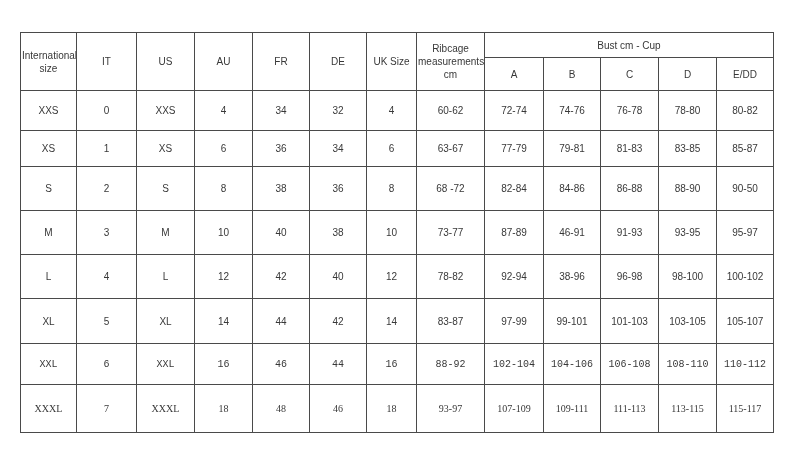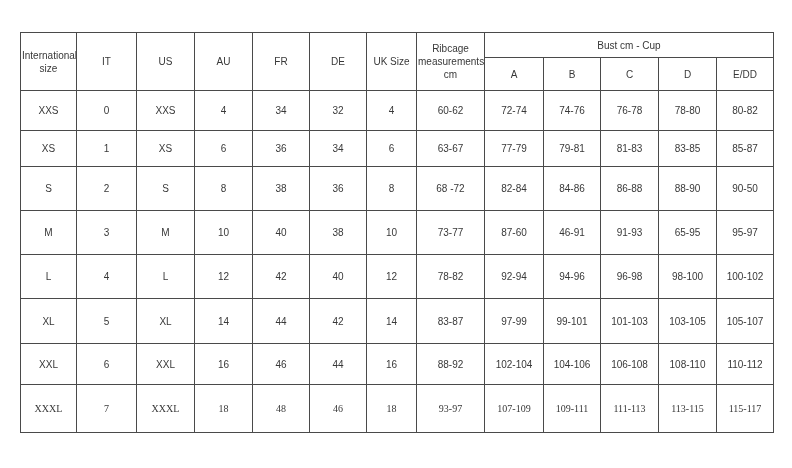--- a/index.html
+++ b/index.html
@@ -30,21 +30,21 @@
     overflow: hidden;
   }
   thead tr:nth-child(1) { height: 25px; }
   thead tr:nth-child(2) { height: 33px; }
   tbody tr:nth-child(1) { height: 40px; }
   tbody tr:nth-child(2) { height: 36px; padding-left: 20px; }
   tbody tr:nth-child(3) { height: 44px; }
   tbody tr:nth-child(4) { height: 44px; }
   tbody tr:nth-child(5) { height: 44px; }
   tbody tr:nth-child(6) { height: 45px; }
-  tbody tr:nth-child(7) { height: 41px; }
+  tbody tr:nth-child(7) { height: 41px; font-family: Liberation Mono, monospace; }
   tbody tr:nth-child(8) { height: 48px; font-family: Liberation Serif, serif; }
 </style>
 </head>
 <body style="background: rgb(255, 255, 255);">
 
 <table class="size-chart">
   <colgroup>
     <col style="width:56px">
       <col style="width:60px">
       <col style="width:58px">
@@ -127,37 +127,37 @@
       </tr>
       <tr>
         <td>M</td>
         <td>3</td>
         <td>M</td>
         <td>10</td>
         <td>40</td>
         <td>38</td>
         <td>10</td>
         <td>73-77</td>
-        <td>87-60</td>
+        <td>87-89</td>
         <td>46-91</td>
         <td>91-93</td>
-        <td>65-95</td>
+        <td>93-95</td>
         <td>95-97</td>
       </tr>
       <tr>
         <td>L</td>
         <td>4</td>
         <td>L</td>
         <td>12</td>
         <td>42</td>
         <td>40</td>
         <td>12</td>
         <td>78-82</td>
         <td>92-94</td>
-        <td>94-96</td>
+        <td>38-96</td>
         <td>96-98</td>
         <td>98-100</td>
         <td>100-102</td>
       </tr>
       <tr>
         <td>XL</td>
         <td>5</td>
         <td>XL</td>
         <td>14</td>
         <td>44</td>

